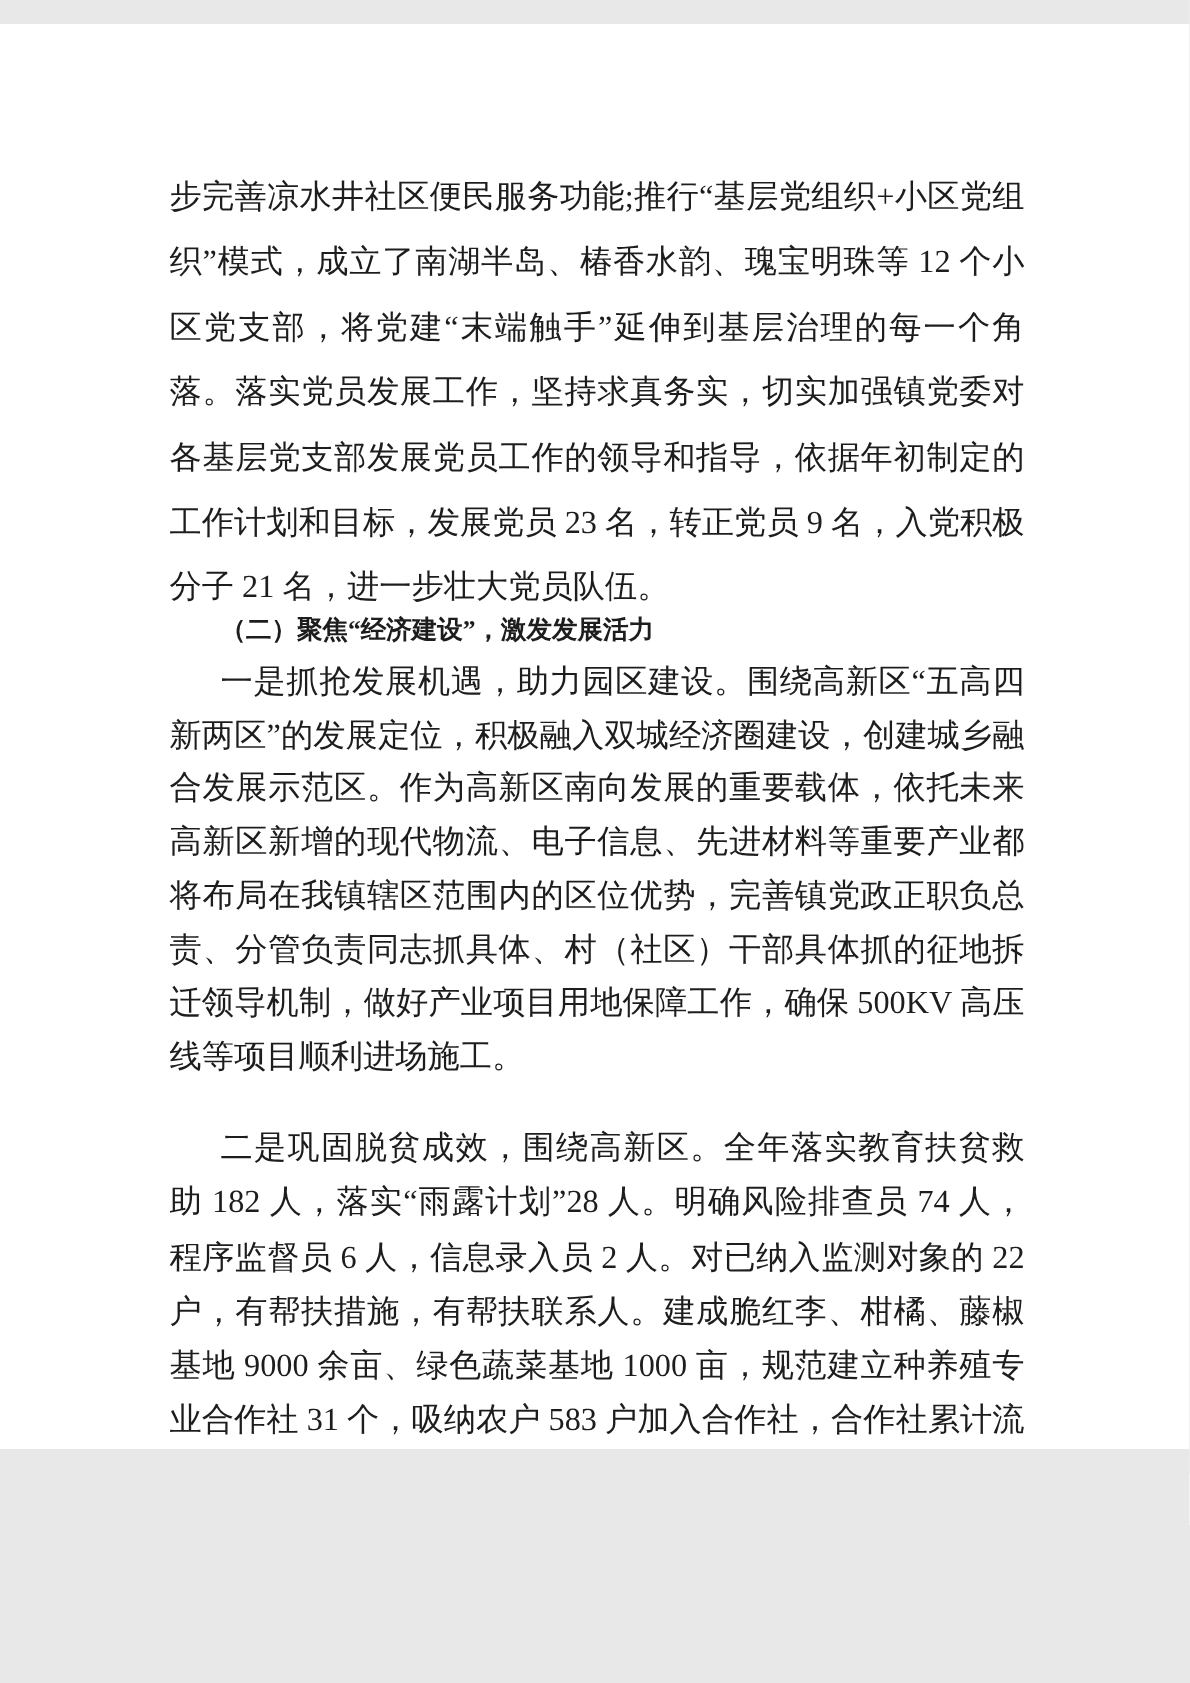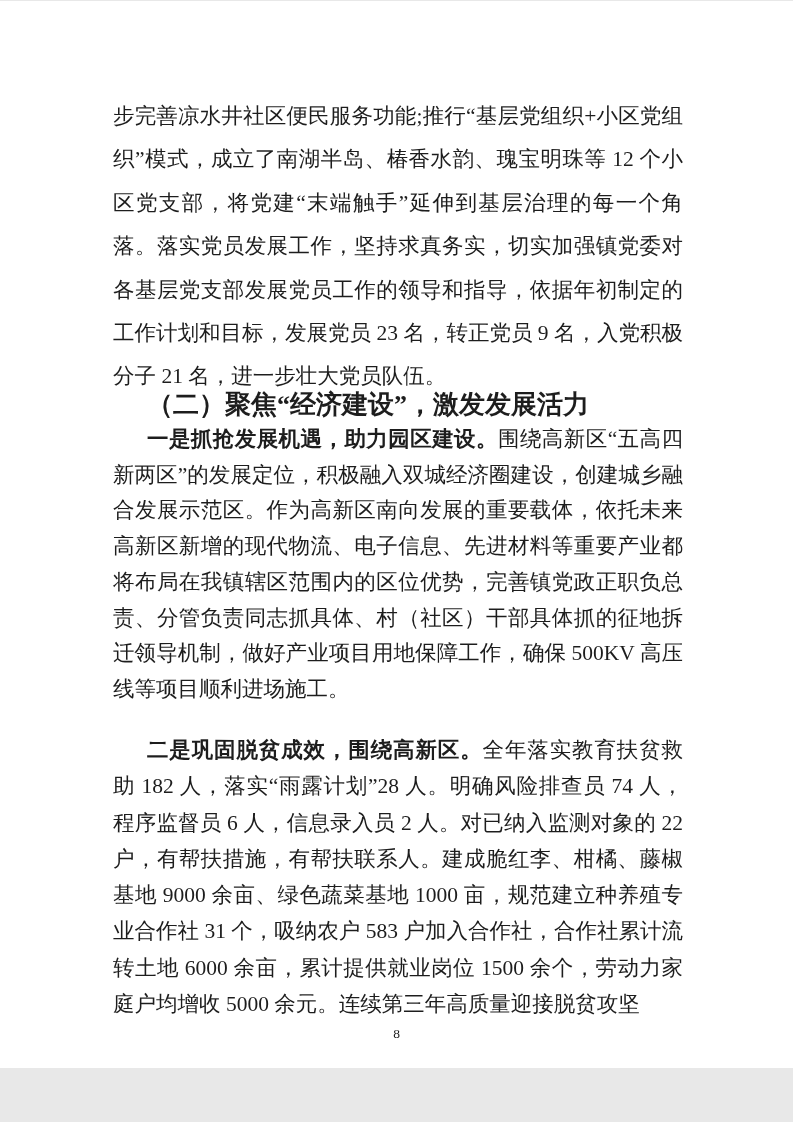--- a/index.html
+++ b/index.html
@@ -1,59 +1,59 @@
 <!DOCTYPE html>
 <html lang="zh"><head>
 <meta charset="utf-8">
 <style>
   html, body { margin: 0; padding: 0; background: #e8e8e8; }
   .page {
     position: relative;
     width: 793px;
-    height: 1067px;
+    height: 950px;
     background: #ffffff;
     font-family: "Liberation Serif", "DejaVu Serif", serif;
     color: #1d1d1d;
     overflow: hidden;
-    margin: 1px auto;
+    margin: 16px auto;
   }
   .col {
     position: absolute;
     left: 113px;
     width: 570px;
     margin: 0;
     text-align: justify;
     text-justify: inter-ideograph;
   }
   .body-text {
     font-size: 21.5px;
   }
   #para1 {
     top: 94px;
     line-height: 43.4px;
   }
   #section-heading {
     top: 386px;
     line-height: 35px;
-    font-size: 26px;
+    font-size: 17px;
     font-weight: bold;
     text-indent: 34px;
     margin: 0;
   }
   #para2 {
     top: 421px;
     line-height: 35.7px;
     text-indent: 34px;
   }
   #para3 {
     top: 731px;
     line-height: 36.3px;
     text-indent: 34px;
   }
-  .lead { font-weight: bold; }
+  .lead { font-weight: normal; }
   #page-number {
     position: absolute;
     top: 1025px;
     left: 0;
     width: 793px;
     text-align: center;
     font-size: 13.5px;
     color: #1d1d1d;
   }
 </style>

